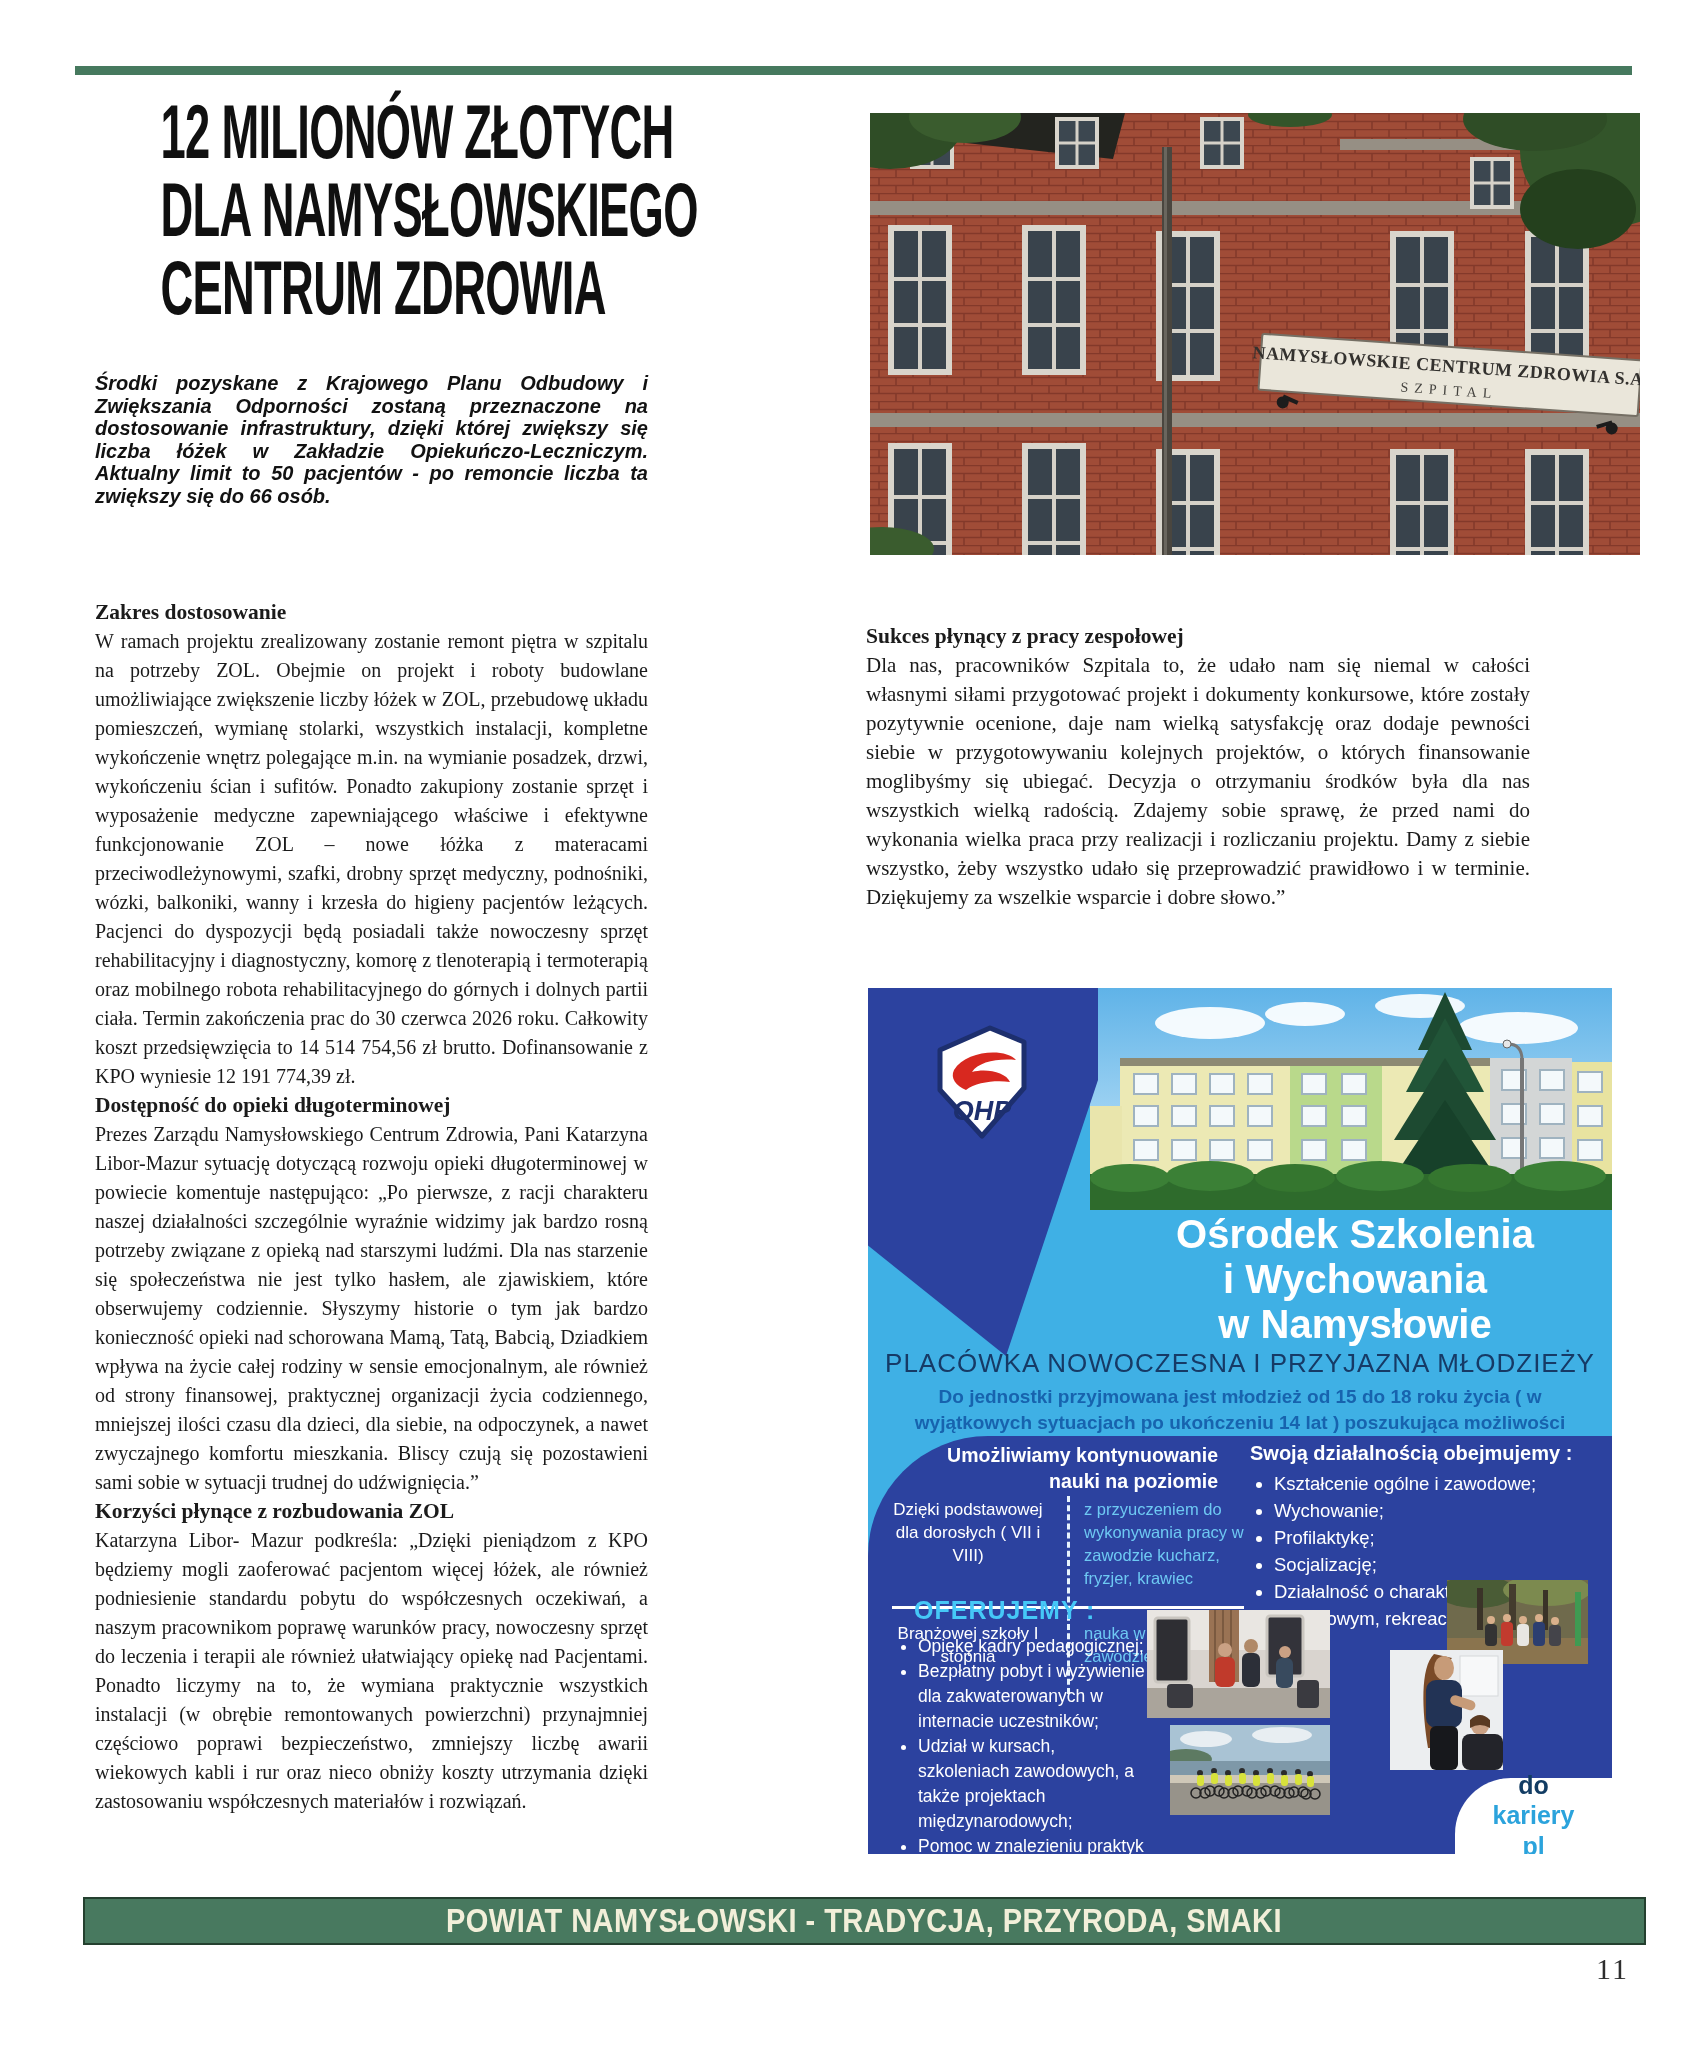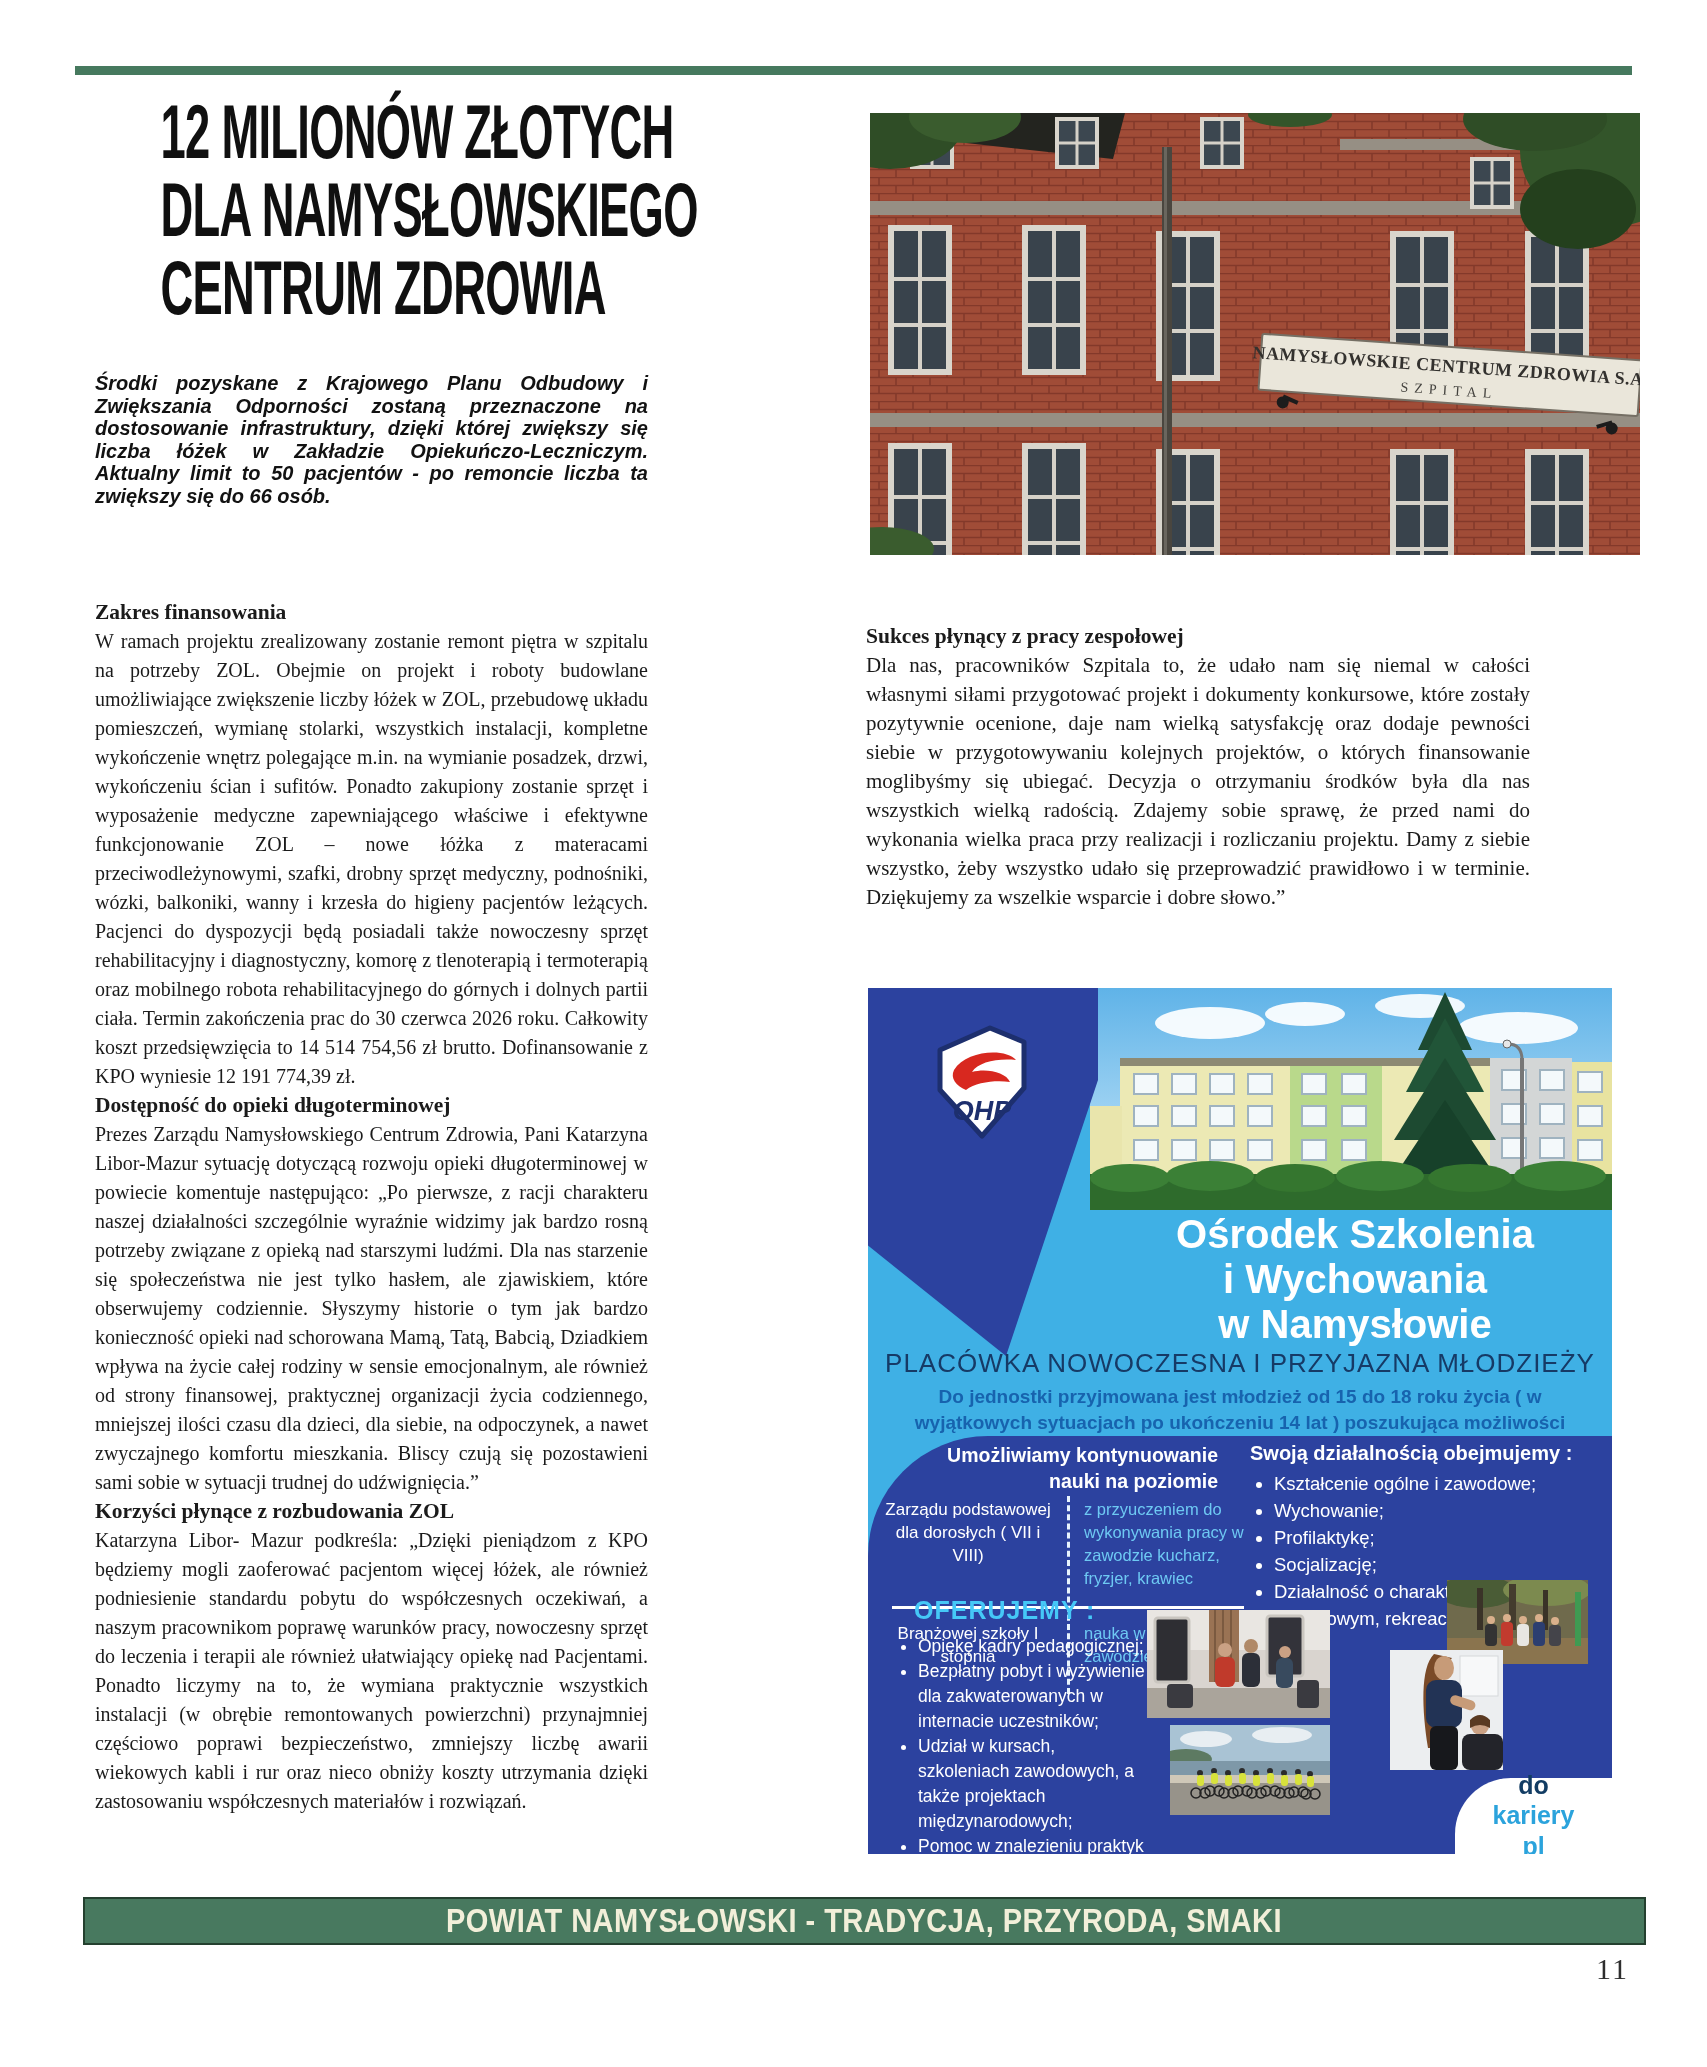--- a/index.html
+++ b/index.html
@@ -151,21 +151,21 @@
       <ellipse cx="738" cy="38" rx="88" ry="76" fill="#33552a"></ellipse>
       <ellipse cx="665" cy="6" rx="72" ry="32" fill="#2f4d26"></ellipse>
       <ellipse cx="708" cy="96" rx="58" ry="40" fill="#24401d"></ellipse>
       <ellipse cx="12" cy="436" rx="52" ry="22" fill="#3a5c2e"></ellipse>
     </svg>
   </div>
 
   <p class="abs lead">Środki pozyskane z Krajowego Planu Odbudowy i Zwiększania Odporności zostaną przeznaczone na dostosowanie infrastruktury, dzięki której zwiększy się liczba łóżek w Zakładzie Opiekuńczo-Leczniczym. Aktualny limit to 50 pacjentów - po remoncie liczba ta zwiększy się do 66 osób.</p>
 
   <div class="abs col col-left">
-    <h3>Zakres finansowania</h3>
+    <h3>Zakres dostosowanie</h3>
     <p>W ramach projektu zrealizowany zostanie remont piętra w szpitalu na potrzeby ZOL. Obejmie on projekt i roboty budowlane umożliwiające zwiększenie liczby łóżek w ZOL, przebudowę układu pomieszczeń, wymianę stolarki, wszystkich instalacji, kompletne wykończenie wnętrz polegające m.in. na wymianie posadzek, drzwi, wykończeniu ścian i sufitów. Ponadto zakupiony zostanie sprzęt i wyposażenie medyczne zapewniającego właściwe i efektywne funkcjonowanie ZOL – nowe łóżka z materacami przeciwodleżynowymi, szafki, drobny sprzęt medyczny,  podnośniki, wózki, balkoniki, wanny i krzesła do higieny pacjentów leżących. Pacjenci do dyspozycji będą posiadali także nowoczesny sprzęt rehabilitacyjny i diagnostyczny, komorę z tlenoterapią i termoterapią oraz mobilnego robota rehabilitacyjnego do górnych i dolnych partii ciała. Termin zakończenia prac do 30 czerwca 2026 roku. Całkowity koszt przedsięwzięcia to 14 514 754,56 zł brutto. Dofinansowanie z KPO wyniesie 12 191 774,39 zł.</p>
     <h3>Dostępność do opieki długoterminowej</h3>
     <p>Prezes Zarządu Namysłowskiego Centrum Zdrowia, Pani Katarzyna Libor-Mazur sytuację dotyczącą rozwoju opieki długoterminowej w powiecie komentuje następująco: „Po pierwsze, z racji charakteru naszej działalności szczególnie wyraźnie widzimy jak bardzo rosną potrzeby związane z opieką nad starszymi ludźmi. Dla nas starzenie się społeczeństwa nie jest tylko hasłem, ale zjawiskiem, które obserwujemy codziennie. Słyszymy historie o tym jak bardzo konieczność opieki nad schorowana Mamą, Tatą, Babcią, Dziadkiem wpływa na życie całej rodziny w sensie emocjonalnym, ale również od strony finansowej, praktycznej organizacji życia codziennego, mniejszej ilości czasu dla dzieci, dla siebie, na odpoczynek, a nawet zwyczajnego komfortu mieszkania. Bliscy czują się pozostawieni sami sobie w sytuacji trudnej do udźwignięcia.”</p>
     <h3>Korzyści płynące z rozbudowania ZOL</h3>
     <p>Katarzyna Libor- Mazur podkreśla: „Dzięki pieniądzom z KPO będziemy mogli zaoferować pacjentom więcej łóżek, ale również podniesienie standardu pobytu do współczesnych oczekiwań, a naszym pracownikom poprawę warunków pracy, nowoczesny sprzęt do leczenia i terapii ale również ułatwiający opiekę nad Pacjentami. Ponadto liczymy na to, że wymiana praktycznie wszystkich instalacji (w obrębie remontowanych powierzchni) przynajmniej częściowo poprawi bezpieczeństwo, zmniejszy liczbę awarii wiekowych kabli i rur oraz nieco obniży koszty utrzymania dzięki zastosowaniu współczesnych materiałów i rozwiązań.</p>
   </div>
 
   <div class="abs col col-right">
     <h3>Sukces płynący z pracy zespołowej</h3>
     <p>Dla nas, pracowników Szpitala to, że udało nam się niemal w całości własnymi siłami przygotować projekt i dokumenty konkursowe, które zostały pozytywnie ocenione, daje nam wielką satysfakcję oraz dodaje pewności siebie w przygotowywaniu kolejnych projektów, o których finansowanie moglibyśmy się ubiegać. Decyzja o otrzymaniu środków była dla nas wszystkich wielką radością. Zdajemy sobie sprawę, że przed nami do wykonania wielka praca przy realizacji i rozliczaniu projektu. Damy z siebie wszystko, żeby wszystko udało się przeprowadzić prawidłowo i w terminie. Dziękujemy za wszelkie wsparcie i dobre słowo.”</p>
@@ -254,21 +254,21 @@
       <div>Ośrodek Szkolenia</div>
       <div>i Wychowania</div>
       <div>w Namysłowie</div>
     </div>
 
     <div class="ad-tagline">PLACÓWKA NOWOCZESNA I PRZYJAZNA MŁODZIEŻY</div>
     <div class="ad-intro">Do jednostki przyjmowana jest młodzież od 15 do 18 roku życia ( w wyjątkowych sytuacjach po ukończeniu 14 lat ) poszukująca możliwości kształcenia i zdobycia przygotowania zawodowego.</div>
 
     <div class="ad-panel">
       <div class="edu-header">Umożliwiamy  kontynuowanie nauki na poziomie</div>
-      <div class="edu-c1 edu-r1">Zarządu podstawowej dla dorosłych ( VII i VIII)</div>
+      <div class="edu-c1 edu-r1">Dzięki podstawowej dla dorosłych ( VII i VIII)</div>
       <div class="edu-c2 edu-r1">z przyuczeniem do wykonywania pracy w zawodzie kucharz, fryzjer, krawiec</div>
       <div class="edu-vline"></div>
       <div class="edu-hline"></div>
       <div class="edu-c1 edu-r2">Branżowej szkoły I stopnia</div>
       <div class="edu-c2 edu-r2">nauka w dowolnym zawodzie</div>
 
       <div class="act-header">Swoją działalnością obejmujemy :</div>
       <ul class="act-list">
         <li>Kształcenie ogólne i zawodowe;</li>
         <li>Wychowanie;</li>

